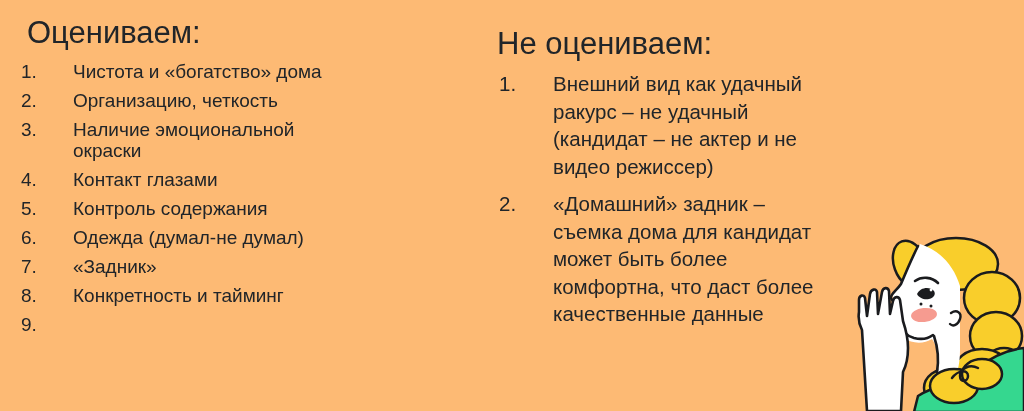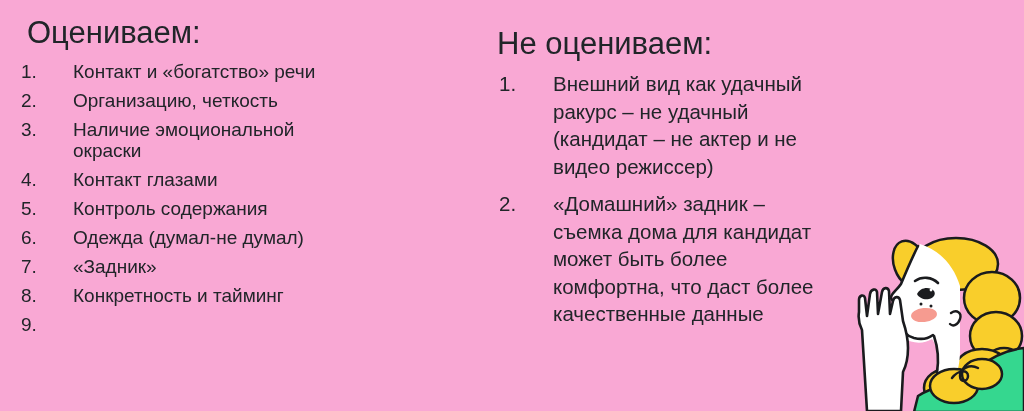--- a/index.html
+++ b/index.html
@@ -1,17 +1,17 @@
 <!DOCTYPE html>
 <html><head>
 <meta charset="utf-8">
 <style>
   html,body { margin:0; padding:0; background:#ffffff; }
   .stage {
-    position:relative; width:1024px; height:411px; background:#f9a8d4;
+    position:relative; width:1024px; height:411px; background:#fdba74;
     overflow:hidden; font-family:"Liberation Sans", sans-serif; color:#212529;
   }
   .panel-title { position:absolute; font-weight:400; color:#212529; white-space:nowrap; }
   .left-title  { left:27px;  top:15px; font-size:31px; line-height:36px; }
   .right-title { left:497px; top:29px; font-size:31px; line-height:30px; }
 
   ol.num-list { list-style:none; margin:0; padding:0; position:absolute; }
   ol.num-list li { display:flex; align-items:flex-start; }
   ol.num-list .num { flex:0 0 auto; }
   ol.num-list .txt { flex:1 1 auto; white-space:pre-line; }
@@ -30,21 +30,21 @@
 </head>
 <body>
 
 <div class="stage">
 
   <div class="panel-title left-title">Оцениваем:</div>
 
   <ol class="num-list left-list">
     <li>
       <span class="num">1.</span>
-      <span class="txt">Контакт и «богатство» речи</span>
+      <span class="txt">Чистота и «богатство» дома</span>
     </li>
     <li>
       <span class="num">2.</span>
       <span class="txt">Организацию, четкость</span>
     </li>
     <li>
       <span class="num">3.</span>
       <span class="txt">Наличие эмоциональной
 окраски</span>
     </li>

